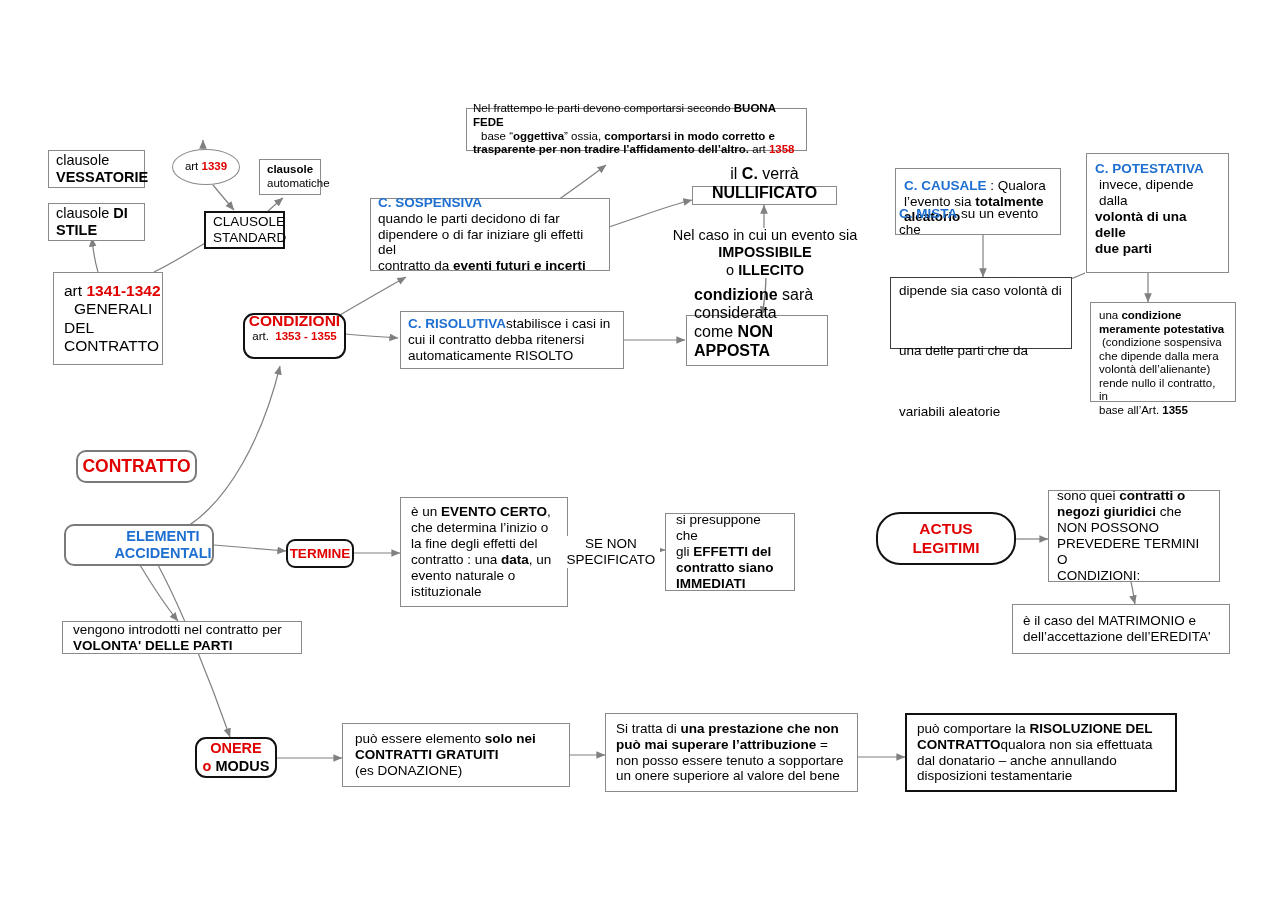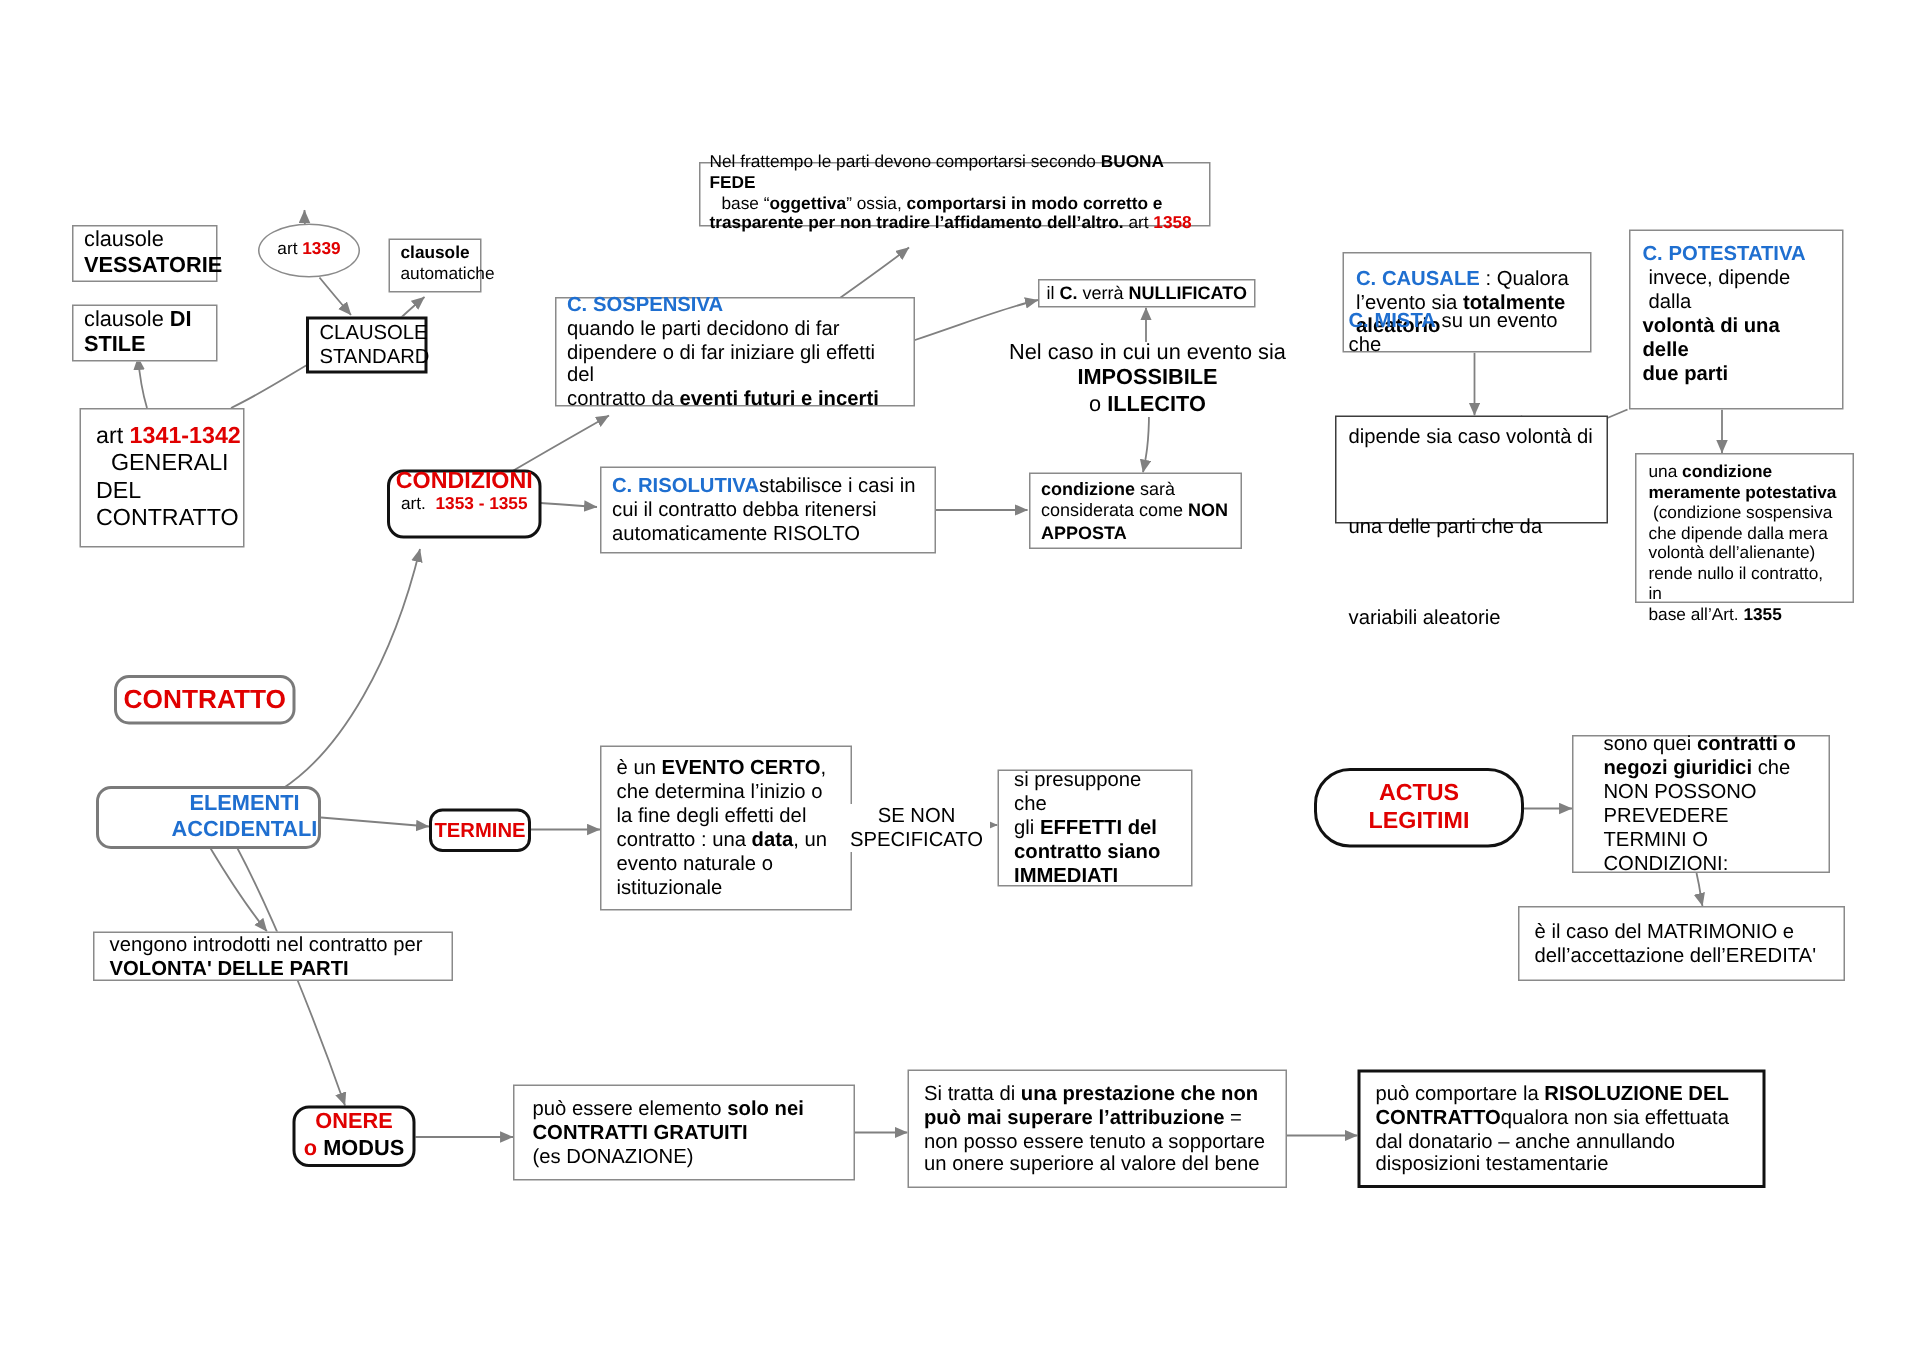--- a/index.html
+++ b/index.html
@@ -41,21 +41,21 @@
   .r-oval{border-radius:50%;}
 
   .pad{padding:4px 7px;}
   .c-center{text-align:center;}
   .c-left{text-align:left;}
 
   .t-red{color:#e00000;}
   .t-blue{color:#1f6fd0;}
   b{font-weight:bold;}
   .fs11{font-size:11.5px;}
-  .fs12{font-size:12px;}
+  .fs12{font-size:16px;justify-content:flex-end;}
   .fs13{font-size:13.5px;}
   .fs14{font-size:14.5px;}
   .fs15{font-size:15.5px;}
   .fs17{font-size:17.5px;}
   .line{display:block;}
 </style>
 </head>
 <body>
 
 <div id="canvas">
@@ -214,21 +214,21 @@
   <div class="node b-thin c-left fs11" style="left:1090px;top:302px;width:146px;height:100px;padding:6px 8px;justify-content:flex-start;">
     <span class="line"><span>una </span><b>condizione</b></span>
     <span class="line"><b>meramente  potestativa</b></span>
     <span class="line" style="padding-left:3px;">(condizione sospensiva</span>
     <span class="line">che dipende dalla mera</span>
     <span class="line">volontà dell’alienante)</span>
     <span class="line">rende nullo il contratto, in</span>
     <span class="line"><span>base all’Art. </span><b>1355</b></span>
   </div>
 
-  <div class="node b-thick r-round c-center" style="left:258px;top:313px;width:103px;height:46px;border-radius:11px;">
+  <div class="node b-thick r-round c-center" style="left:243px;top:313px;width:103px;height:46px;border-radius:11px;">
     <span class="line fs15"></span>
     <span class="line fs15" style="margin-top:-17px;"><b class="t-red">CONDIZIONI</b></span>
     <span class="line fs11">art. &nbsp;<b class="t-red">1353 - 1355</b></span>
   </div>
 
   <div class="node b-grey r-round c-center" style="left:76px;top:450px;width:121px;height:33px;border-radius:10px;">
     <span class="line fs17"><b class="t-red">CONTRATTO</b></span>
   </div>
 
   <div class="node b-grey r-round c-center fs14" style="left:64px;top:524px;width:150px;height:42px;border-radius:10px;padding-left:48px;">
@@ -259,21 +259,21 @@
     <span class="line"><span>gli </span><b>EFFETTI del</b></span>
     <span class="line"><b>contratto siano</b></span>
     <span class="line"><b>IMMEDIATI</b></span>
   </div>
 
   <div class="node b-thick r-round c-center fs15" style="left:876px;top:512px;width:140px;height:53px;border-radius:24px;">
     <span class="line"><b class="t-red">ACTUS</b></span>
     <span class="line"><b class="t-red">LEGITIMI</b></span>
   </div>
 
-  <div class="node b-thin c-left fs13" style="left:1048px;top:490px;width:172px;height:92px;padding:6px 20px;">
+  <div class="node b-thin c-left fs13" style="left:1048px;top:490px;width:172px;height:92px;padding:6px 8px;">
     <span class="line"><span>sono quei </span><b>contratti o</b></span>
     <span class="line"><b>negozi giuridici</b><span> che</span></span>
     <span class="line">NON POSSONO</span>
     <span class="line">PREVEDERE TERMINI O</span>
     <span class="line">CONDIZIONI:</span>
   </div>
 
   <div class="node b-thin c-left fs13" style="left:1012px;top:604px;width:218px;height:50px;padding:6px 10px;">
     <span class="line">è il caso del MATRIMONIO e</span>
     <span class="line">dell’accettazione dell’EREDITA'</span>

